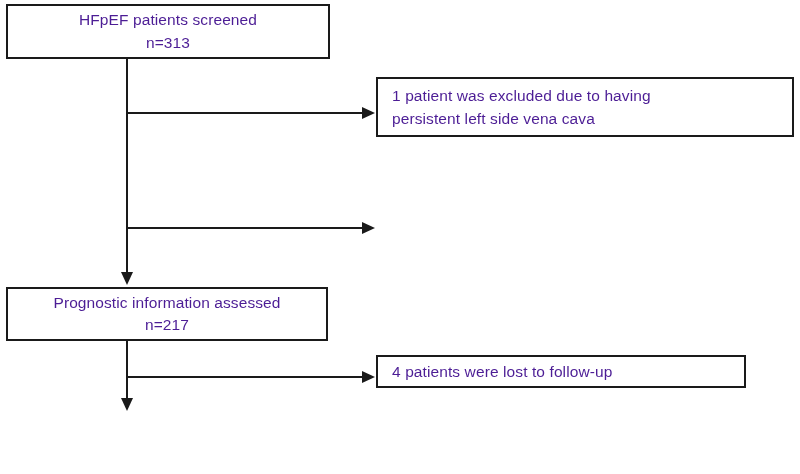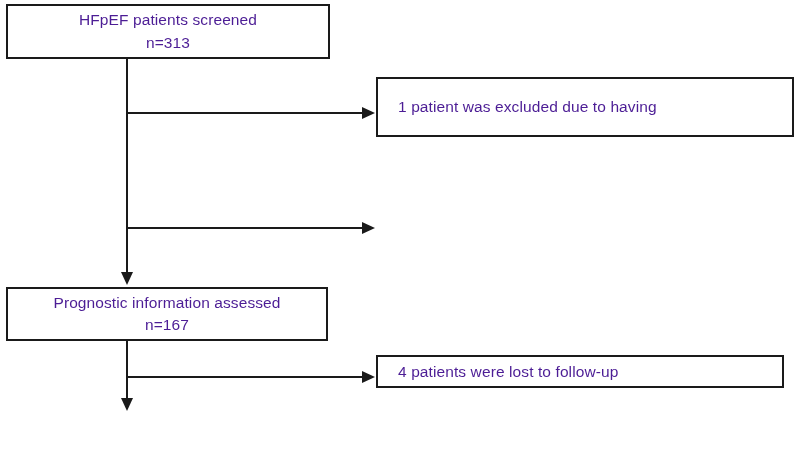--- a/index.html
+++ b/index.html
@@ -25,21 +25,21 @@
     justify-content: center;
     color: #4c1d95;
   }
   .node-box.centered {
     align-items: center;
     text-align: center;
   }
   .node-box.left-aligned {
     align-items: flex-start;
     text-align: left;
-    padding-left: 20px;
+    padding-left: 14px;
     padding-right: 6px;
   }
   .node-line {
     font-size: 15.5px;
     line-height: 1.45;
     white-space: pre;
     letter-spacing: 0.1px;
   }
   .node-box.left-aligned .node-line {
     line-height: 1.5;
@@ -88,33 +88,34 @@
   <div class="conn-h" style="left:126px; top:112px; width:238px;"></div>
   <div class="arrow-right" style="left:362px; top:107px;"></div>
 
   <div class="conn-h" style="left:126px; top:227px; width:238px;"></div>
   <div class="arrow-right" style="left:362px; top:222px;"></div>
 
   <div class="arrow-down" style="left:121px; top:272px;"></div>
 
   <div class="node-box left-aligned" style="left:376px; top:77px; width:418px; height:60px;">
     <div class="node-line">1 patient was excluded due to having</div>
+    <div class="node-line">persistent left side vena cava</div>
   </div>
 
 
   <div class="node-box centered" style="left:6px; top:287px; width:322px; height:54px;">
     <div class="node-line">Prognostic information assessed</div>
-    <div class="node-line">n=167</div>
+    <div class="node-line">n=217</div>
   </div>
 
   <div class="conn-v" style="left:126px; top:341px; height:57px;"></div>
 
   <div class="conn-h" style="left:126px; top:376px; width:238px;"></div>
   <div class="arrow-right" style="left:362px; top:371px;"></div>
 
   <div class="arrow-down" style="left:121px; top:398px;"></div>
 
-  <div class="node-box left-aligned" style="left:376px; top:355px; width:408px; height:33px;">
+  <div class="node-box left-aligned" style="left:376px; top:355px; width:370px; height:33px;">
     <div class="node-line">4 patients were lost to follow-up</div>
   </div>
 
 
 </div>
 
 </body></html>

